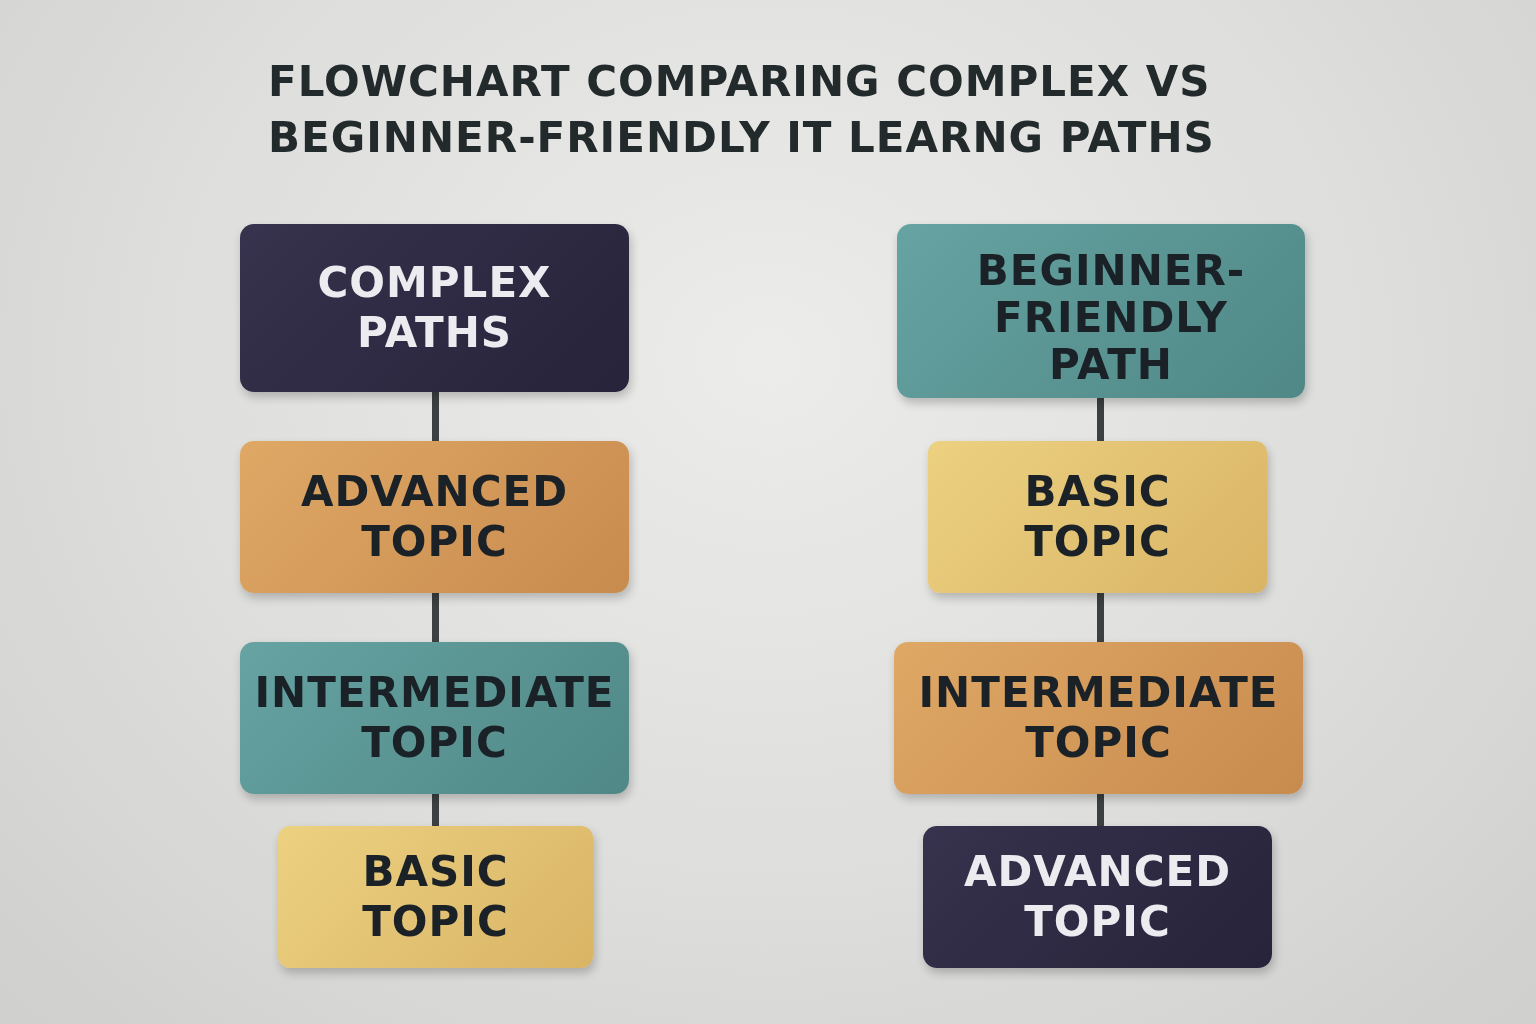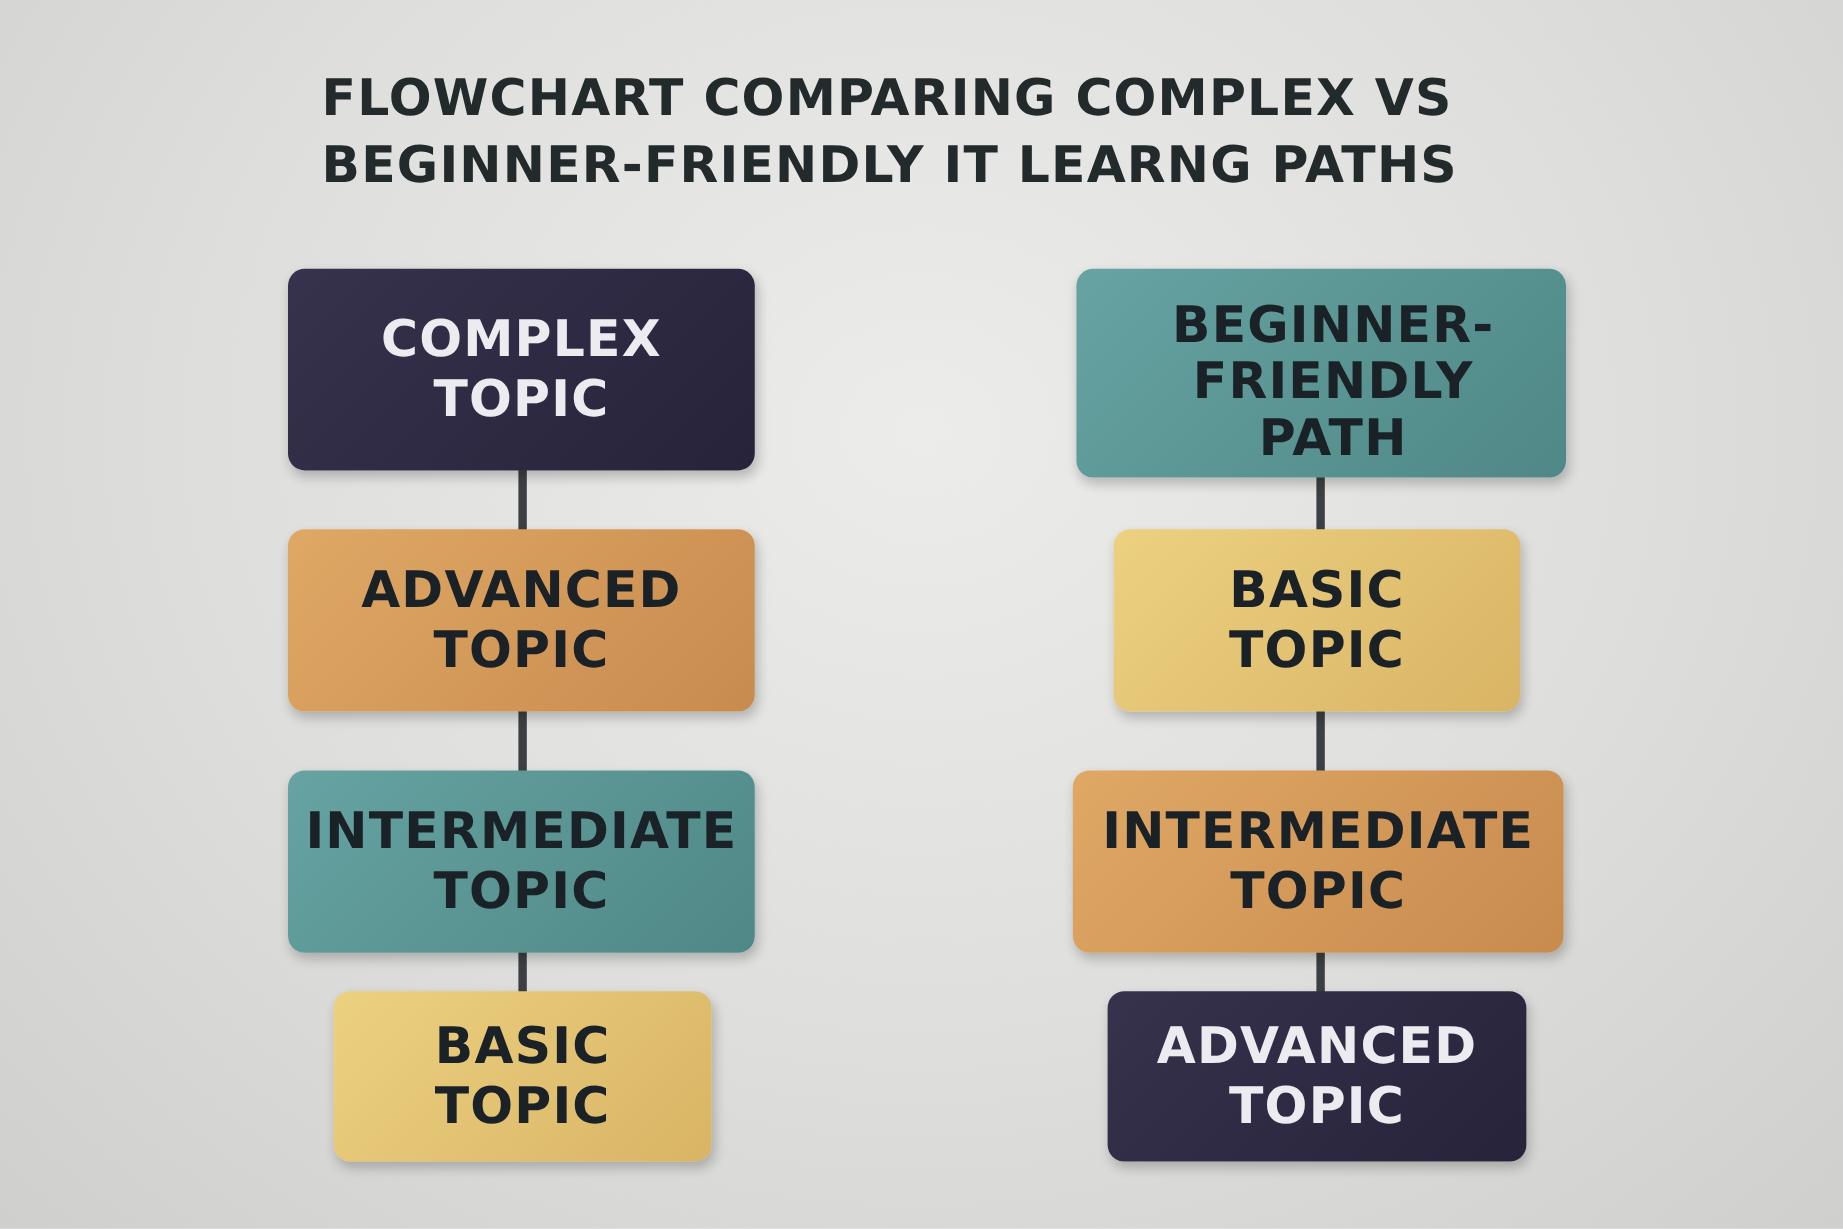--- a/index.html
+++ b/index.html
@@ -17,34 +17,34 @@
     .node {
       position: absolute; border-radius: 14px; display: flex;
       align-items: center; justify-content: center; text-align: center;
       font-weight: bold; font-size: 42px; line-height: 50px; letter-spacing: 1px;
       box-shadow: 2px 5px 10px rgba(0,0,0,0.22);
       white-space: pre-line;
     }
     .dark { background: linear-gradient(135deg, #37324d, #27233a); color: #ecebef; }
     .orange { background: linear-gradient(135deg, #dfa865, #c88b4e); color: #1a2127; }
     .teal { background: linear-gradient(135deg, #66a3a2, #4f8886); color: #1a2127; }
-    .yellow { background: linear-gradient(135deg, #ecd181, #d9b465); color: #1a2127; }
+    .yellow { background: linear-gradient(135deg, #ecd181, #d9b465); color: #1a2127; border-radius: 12px; }
   </style>
 </head>
 <body>
 
 <div class="title">FLOWCHART COMPARING COMPLEX VS BEGINNER-FRIENDLY IT LEARNG PATHS</div>
 
 <div>
   <div class="connector" style="left:432px; top:390px; height:55px;"></div>
   <div class="connector" style="left:432px; top:592px; height:52px;"></div>
   <div class="connector" style="left:432px; top:792px; height:36px;"></div>
 
   <div class="node dark" style="left:240px; top:224px; width:389px; height:168px;">COMPLEX
-TOPIC</div>
+PATHS</div>
   <div class="node orange" style="left:240px; top:441px; width:389px; height:152px;">ADVANCED
 TOPIC</div>
   <div class="node teal" style="left:240px; top:642px; width:389px; height:152px;">INTERMEDIATE
 TOPIC</div>
   <div class="node yellow" style="left:278px; top:826px; width:315px; height:142px;">BASIC
 TOPIC</div>
 </div>
 
 <div>
   <div class="connector" style="left:1097px; top:396px; height:48px;"></div>

